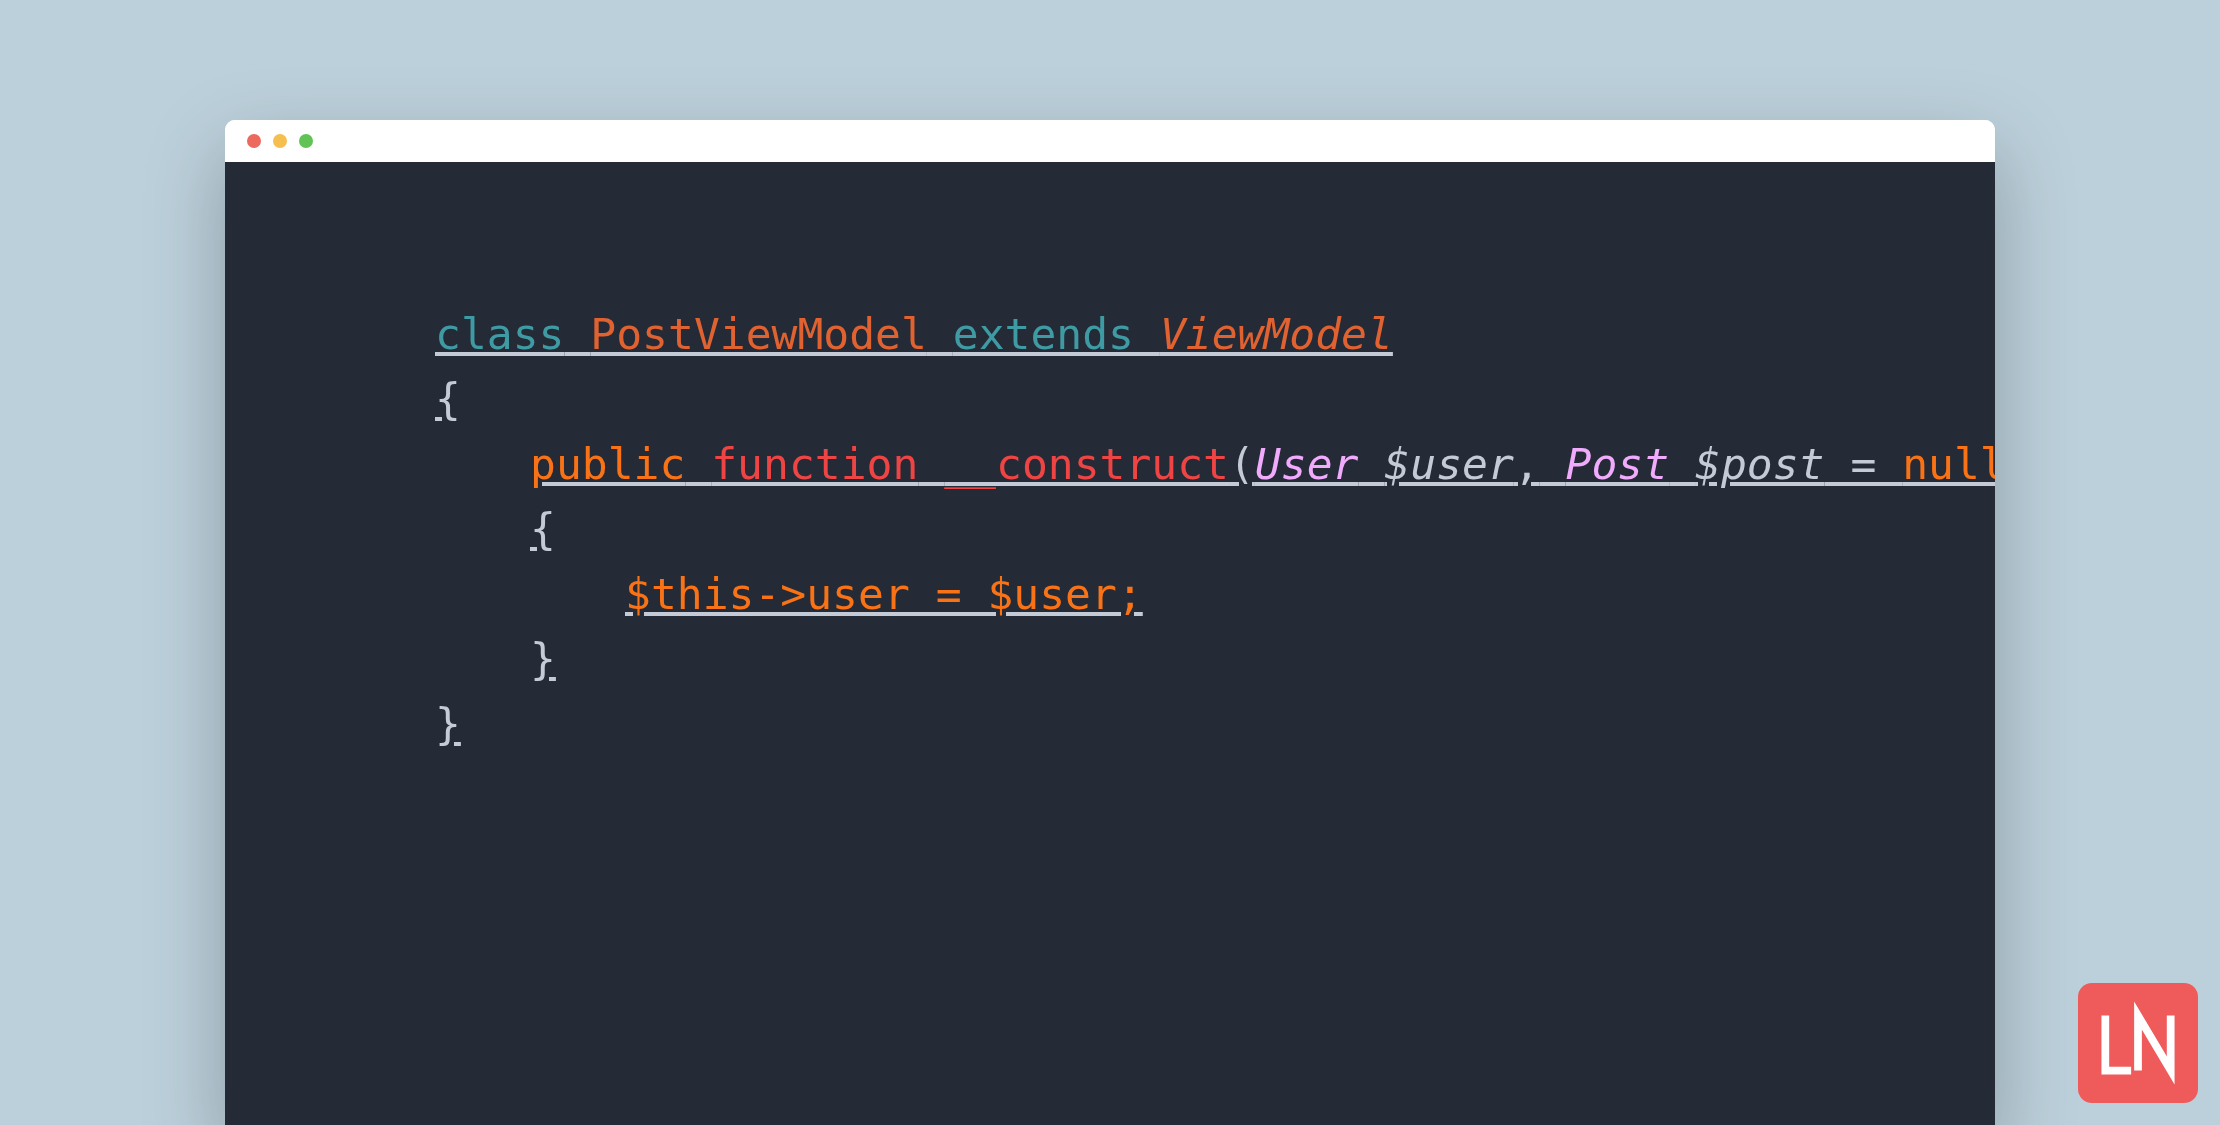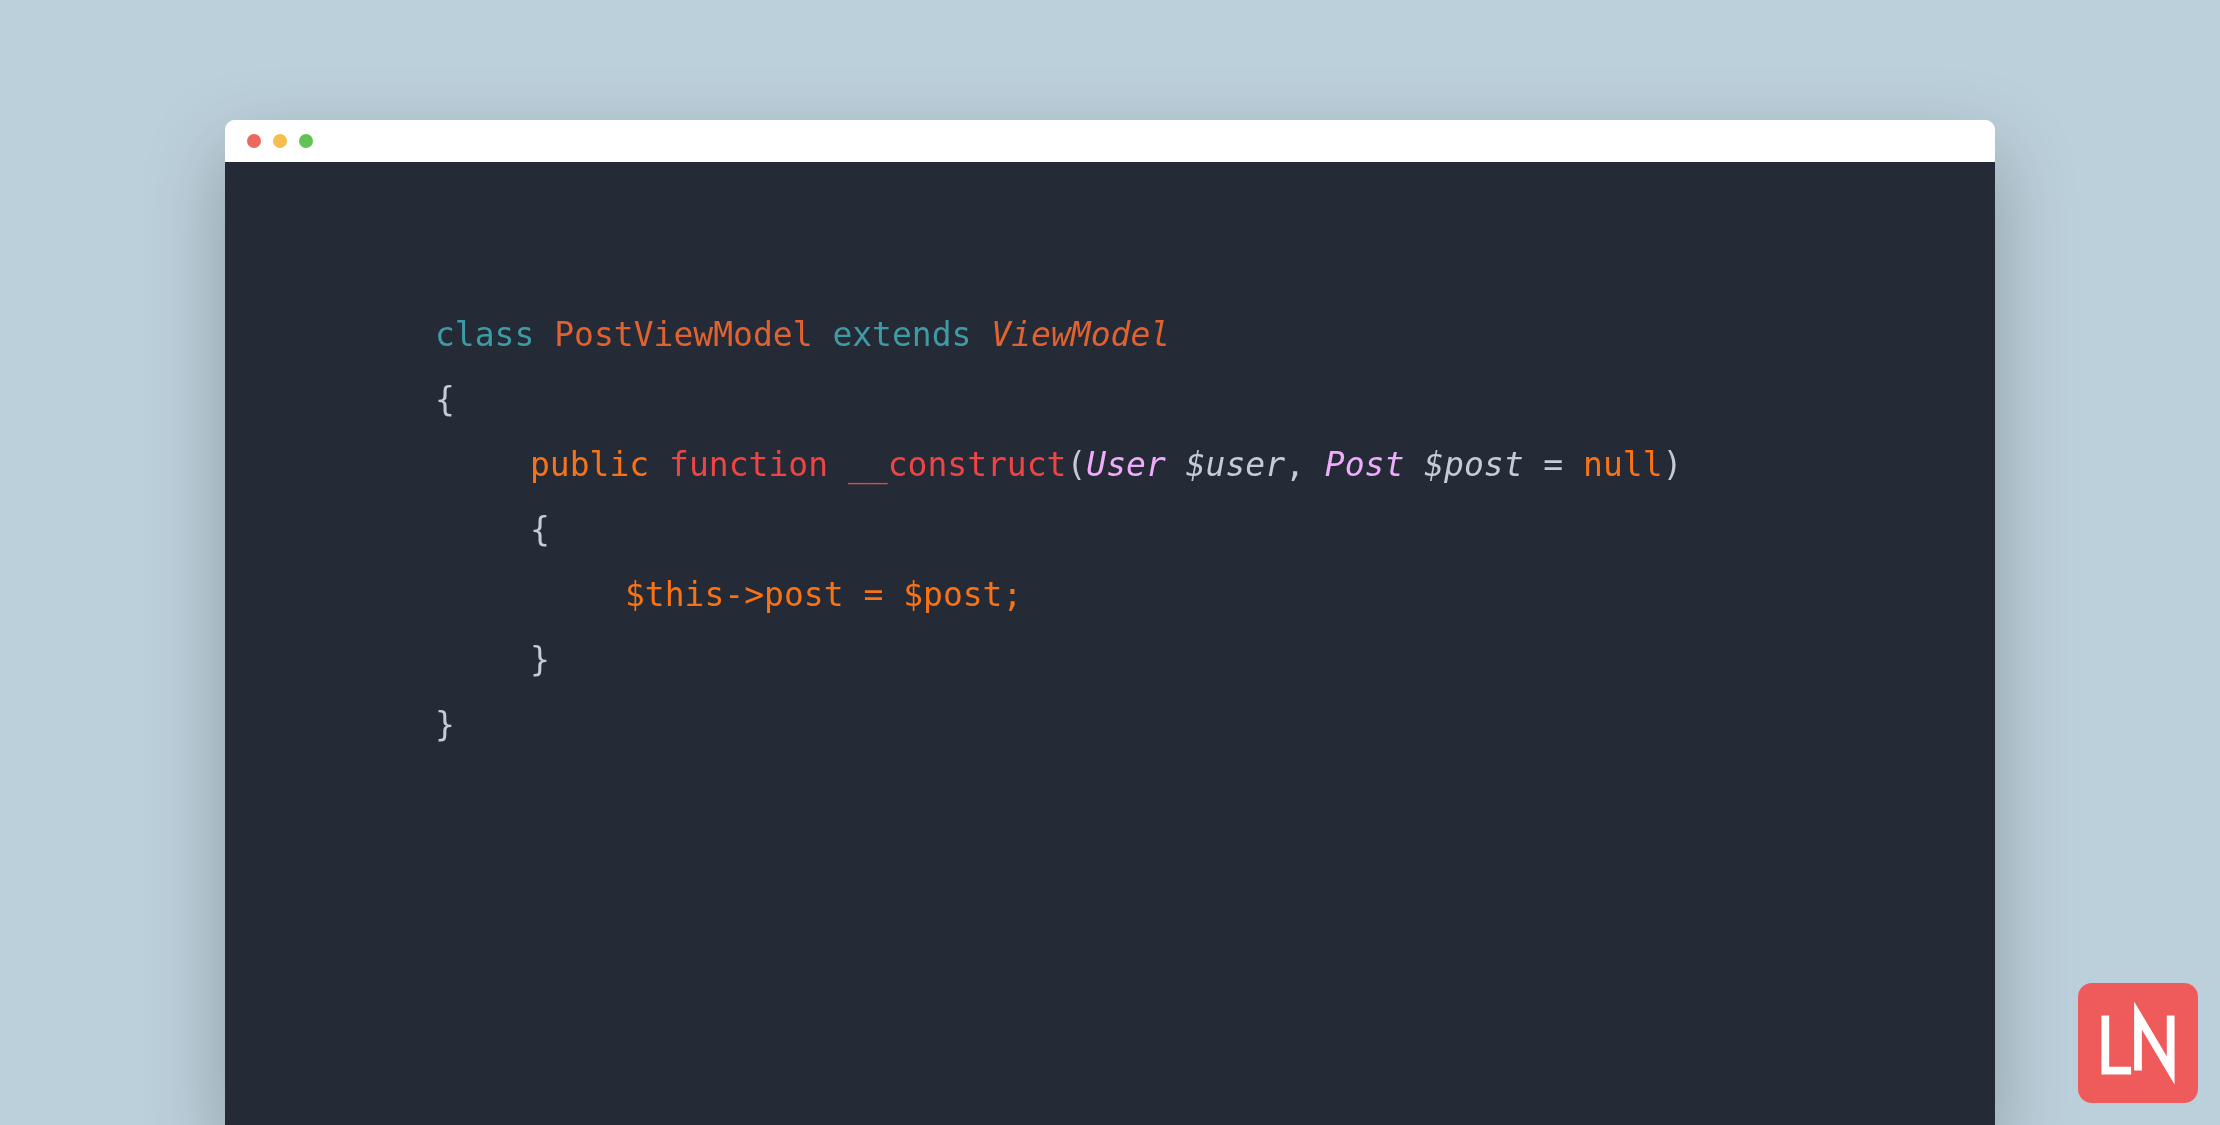--- a/index.html
+++ b/index.html
@@ -48,24 +48,25 @@
     .tl-min { background: #f5be4f; }
     .tl-max { background: #61c354; }
 
     .editor {
       background: #252b36;
       padding: 140px 0 100px 210px;
       min-height: 970px;
     }
 
     .code-line {
-      font-size: 33px;
+      font-size: 43px;
       line-height: 65px;
       white-space: pre;
       color: #c4cbd7;
+      text-decoration: underline;
     }
 
     .indent-1 { padding-left: 95px; }
     .indent-2 { padding-left: 190px; }
 
     .tk-keyword { color: #3e9ba4; }
     .tk-class { color: #e06231; }
     .tk-type { color: #f0abfc; font-style: italic; }
     .tk-type-plain { color: #e06231; font-style: italic; }
     .tk-modifier { color: #f97316; }
@@ -109,22 +110,22 @@
 
   <div class="editor">
     <div class="code-line"><span class="tk-keyword">class</span><span> </span><span class="tk-class">PostViewModel</span><span> </span><span class="tk-keyword">extends</span><span> </span><span class="tk-type-plain">ViewModel</span></div>
 
     <div class="code-line"><span class="tk-punct">{</span></div>
 
     <div class="code-line indent-1"><span class="tk-modifier">public</span><span> </span><span class="tk-funcname">function</span><span> </span><span class="tk-funcname">__construct</span><span class="tk-punct">(</span><span class="tk-type">User</span><span> </span><span class="tk-var">$user</span><span class="tk-punct">,</span><span> </span><span class="tk-type">Post</span><span> </span><span class="tk-var">$post</span><span class="tk-punct"> = </span><span class="tk-default">null</span><span class="tk-punct">)</span></div>
 
     <div class="code-line indent-1"><span class="tk-punct">{</span></div>
 
+    <div class="code-line indent-2"><span class="tk-default">$this-&gt;user = $user;</span></div>
 
-    <div class="code-line indent-2"><span class="tk-default">$this-&gt;post = $post;</span></div>
 
     <div class="code-line indent-1"><span class="tk-punct">}</span></div>
 
     <div class="code-line"><span class="tk-punct">}</span></div>
   </div>
 </div>
 
 <div class="logo-badge">
   <svg viewBox="0 0 100 100">
     <path d="M 12 18 L 12 82 L 42 82" stroke="#fff" stroke-width="9" fill="none" stroke-linecap="butt"></path>

